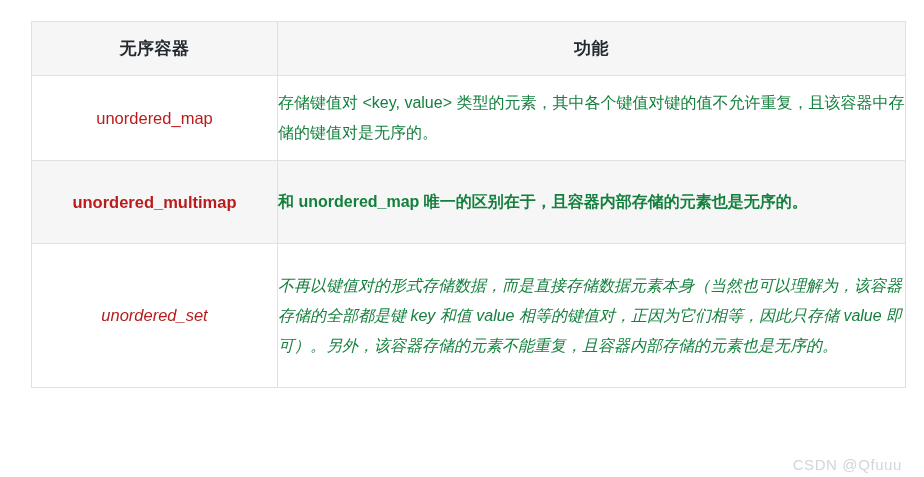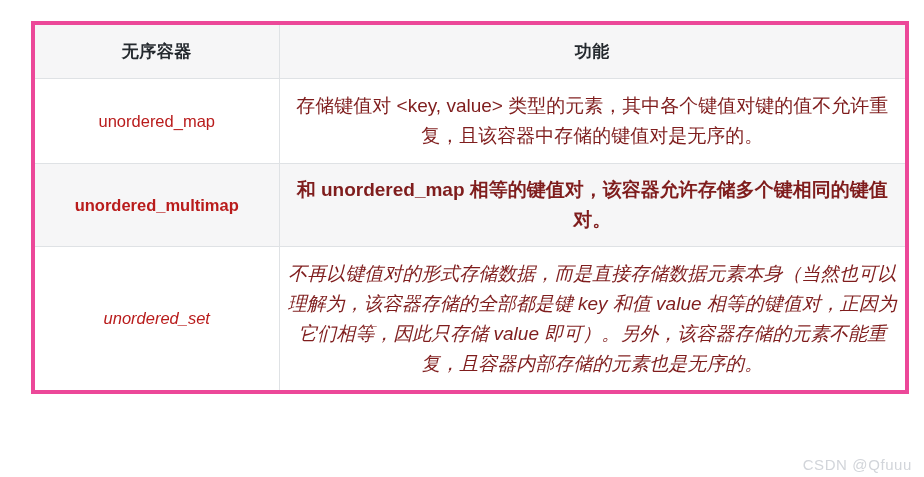--- a/index.html
+++ b/index.html
@@ -19,21 +19,21 @@
     position: absolute;
     left: 31px;
     top: 21px;
     width: 874px;
   }
 
   table.container-table {
     border-collapse: collapse;
     table-layout: fixed;
     width: 874px;
-    border: 4px solid #ec4899;
+    border: 1px solid #ec4899;
   }
 
   table.container-table col.col-name { width: 246px; }
   table.container-table col.col-desc { width: 628px; }
 
   table.container-table th,
   table.container-table td {
     border: 1px solid #dfe2e5;
     padding: 0;
     vertical-align: middle;
@@ -53,35 +53,34 @@
   tbody tr.row-gray  td { background: #f6f6f7; font-weight: bold; }
 
   td.cell-name {
     text-align: center;
     color: #b91c1c;
     font-size: 16.5px;
     padding: 10px 8px;
   }
 
   td.cell-desc {
-    text-align: center;
-    color: #7f1d1d;
-    font-size: 19px;
+    color: #15803d;
+    font-size: 16px;
     line-height: 30px;
     padding: 14px 18px;
   }
 
   tbody tr.r1 td { height: 84px; }
   tbody tr.r2 td { height: 82px; }
   tbody tr.r3 td { height: 143px; font-style: italic; }
   tbody tr.r4 td { height: 82px; }
 
   #watermark {
     position: absolute;
-    right: 12px;
+    right: 22px;
     bottom: 4px;
     color: #d2d5da;
     font-size: 15px;
     letter-spacing: 0.6px;
     font-family: "Liberation Sans", "DejaVu Sans", sans-serif;
     user-select: none;
     text-align: center;
   }
 </style>
 </head>
@@ -99,21 +98,21 @@
         <th>功能</th>
       </tr>
     </thead>
     <tbody>
       <tr class="row-white r1">
         <td class="cell-name">unordered_map</td>
         <td class="cell-desc">存储键值对 &lt;key, value&gt; 类型的元素，其中各个键值对键的值不允许重复，且该容器中存储的键值对是无序的。</td>
       </tr>
       <tr class="row-gray r2">
         <td class="cell-name">unordered_multimap</td>
-        <td class="cell-desc">和 unordered_map 相等的键值对，该容器允许存储多个键相同的键值对。</td>
+        <td class="cell-desc">和 unordered_map 唯一的区别在于，且容器内部存储的元素也是无序的。</td>
       </tr>
       <tr class="row-white r3">
         <td class="cell-name">unordered_set</td>
         <td class="cell-desc">不再以键值对的形式存储数据，而是直接存储数据元素本身（当然也可以理解为，该容器存储的全部都是键 key 和值 value 相等的键值对，正因为它们相等，因此只存储 value 即可）。另外，该容器存储的元素不能重复，且容器内部存储的元素也是无序的。</td>
       </tr>
     </tbody>
   </table>
 </div>
 
 <div id="watermark">CSDN @Qfuuu</div>

